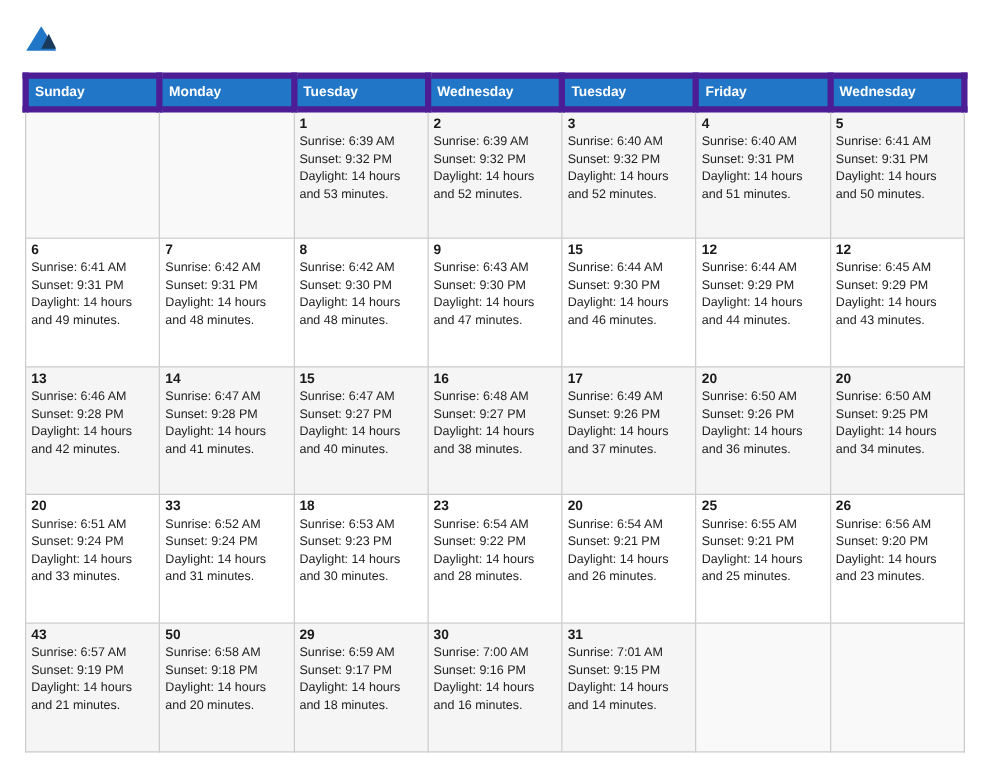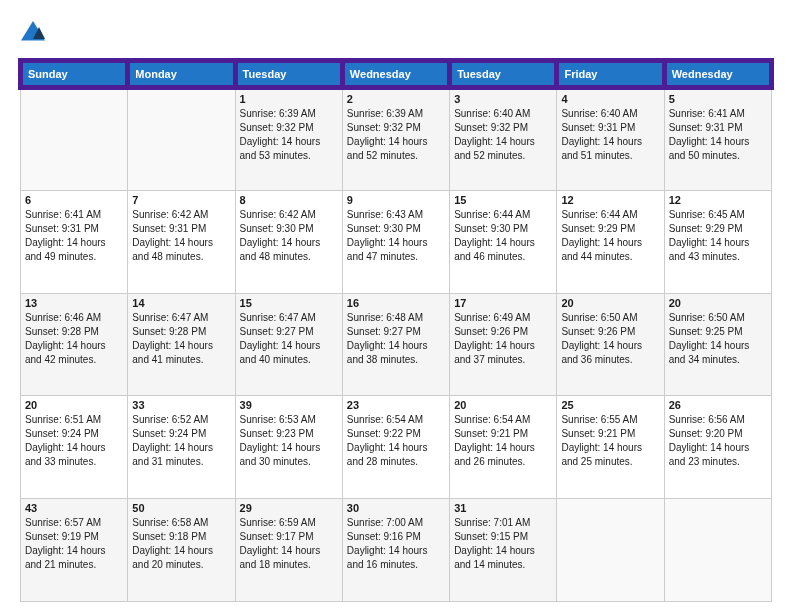--- a/index.html
+++ b/index.html
@@ -218,21 +218,21 @@
         <tr>
           <td>
         <span class="day-number">20</span>
         <span class="day-info">Sunrise: 6:51 AM<br>Sunset: 9:24 PM<br>Daylight: 14 hours and 33 minutes.</span>
       </td>
           <td>
         <span class="day-number">33</span>
         <span class="day-info">Sunrise: 6:52 AM<br>Sunset: 9:24 PM<br>Daylight: 14 hours and 31 minutes.</span>
       </td>
           <td>
-        <span class="day-number">39</span>
+        <span class="day-number">18</span>
         <span class="day-info">Sunrise: 6:53 AM<br>Sunset: 9:23 PM<br>Daylight: 14 hours and 30 minutes.</span>
       </td>
           <td>
         <span class="day-number">23</span>
         <span class="day-info">Sunrise: 6:54 AM<br>Sunset: 9:22 PM<br>Daylight: 14 hours and 28 minutes.</span>
       </td>
           <td>
         <span class="day-number">20</span>
         <span class="day-info">Sunrise: 6:54 AM<br>Sunset: 9:21 PM<br>Daylight: 14 hours and 26 minutes.</span>
       </td>

